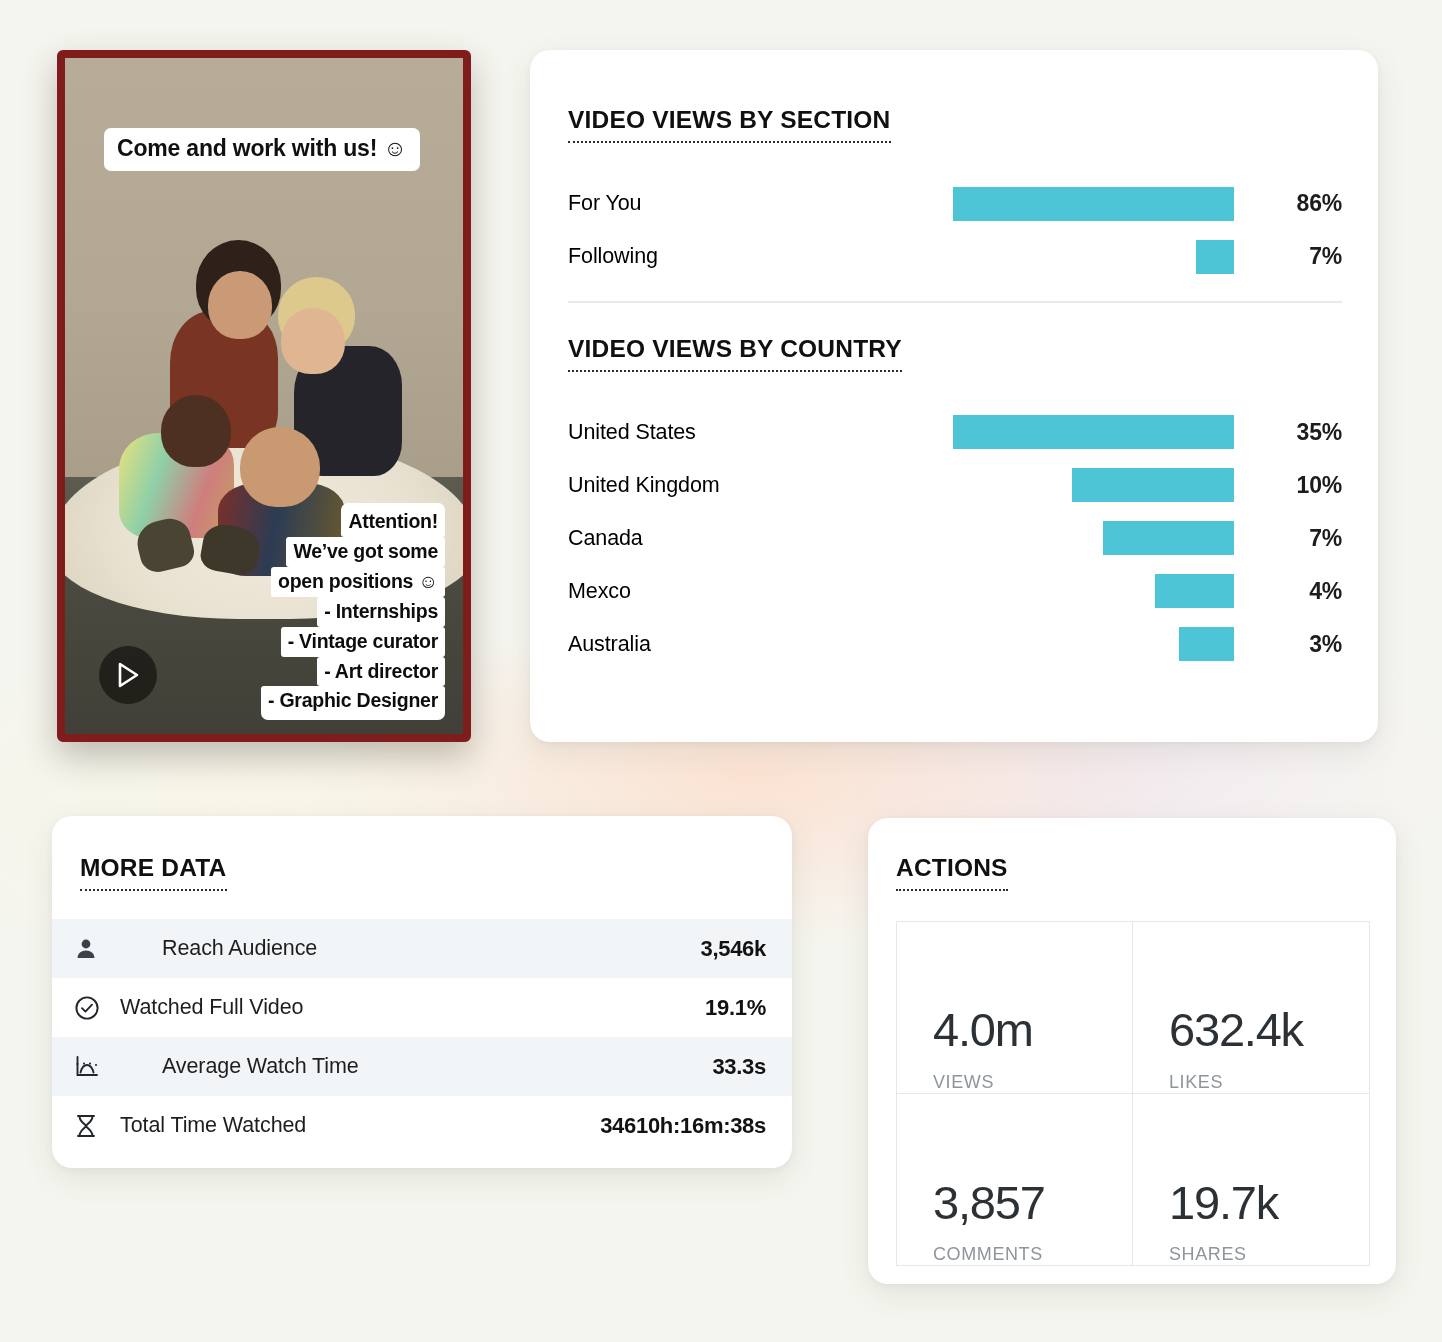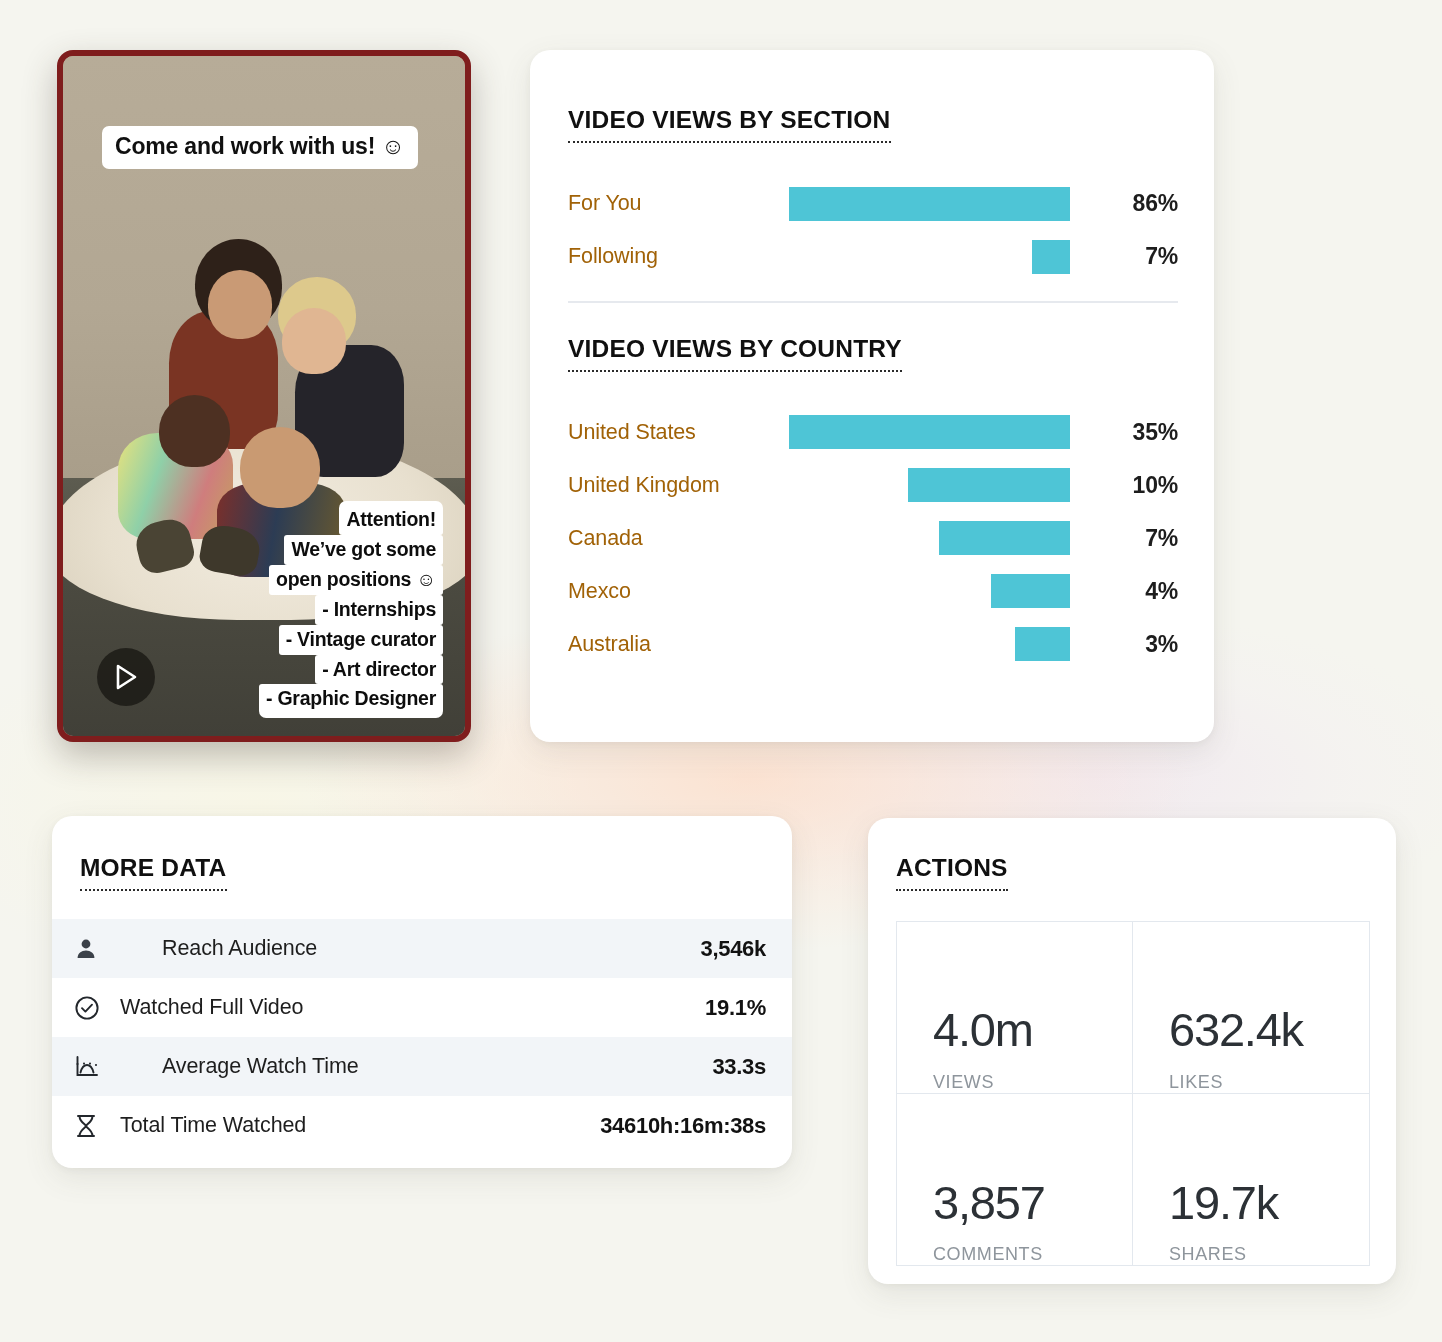--- a/index.html
+++ b/index.html
@@ -14,22 +14,22 @@
       radial-gradient(ellipse 520px 220px at 76% 58%, rgba(238,224,240,0.55) 0%, rgba(243,235,244,0.22) 50%, rgba(246,246,238,0) 75%),
       radial-gradient(ellipse 500px 260px at 18% 60%, rgba(250,247,224,0.55) 0%, rgba(246,246,238,0) 70%),
       #f5f5ef;
     position: relative;
   }
 
   
   .phone {
     position: absolute; left: 57px; top: 50px;
     width: 414px; height: 692px;
-    border: 6px solid #7f1d1d;
-    border-radius: 16px;
+    border: 8px solid #7f1d1d;
+    border-radius: 6px;
     overflow: hidden;
     background: #b4a995;
     box-shadow: 0 14px 34px rgba(60,50,40,.30);
   }
   .phone-photo { position: absolute; inset: 0; overflow: hidden; }
   
   .ph-wall {
     position: absolute; left:0; top:0; right:0; height: 62%;
     background: linear-gradient(180deg,#b7ac98 0%, #b2a793 60%, #a99e8a 100%);
   }
@@ -92,35 +92,35 @@
     display: flex; align-items: center; justify-content: center;
   }
 
   
   .card {
     position: absolute;
     background: #fff;
     border-radius: 20px;
     box-shadow: 0 10px 30px rgba(80,80,70,.10), 0 2px 6px rgba(80,80,70,.06);
   }
-  #card-charts { left: 530px; top: 50px; width: 684px; height: 692px; }
+  #card-charts { left: 530px; top: 50px; width: 848px; height: 692px; }
   #card-more   { left: 52px;  top: 816px; width: 740px; height: 352px; }
   #card-actions{ left: 868px; top: 818px; width: 528px; height: 466px; }
 
   .sec-title {
     font-size: 24.5px; font-weight: 700; color: #101010;
     letter-spacing: .2px; display: inline-block; padding-bottom: 7px;
     border-bottom: 2.5px dotted #2b2b2b;
   }
 
   
   .charts-inner { padding: 56px 36px 0 38px; }
   .bar-list { margin-top: 34px; }
   .bar-row { display: flex; align-items: center; height: 53px; }
-  .bar-label { font-size: 21.5px; color: #a16207; letter-spacing: -.1px; flex: 0 0 auto; }
+  .bar-label { font-size: 21.5px; color: #000000; letter-spacing: -.1px; flex: 0 0 auto; }
   .bar-track { flex: 1 1 auto; display: flex; justify-content: flex-end; padding-right: 0; }
   .bar { height: 34px; background: #4ec5d6; }
   .bar-pct {
     width: 108px; text-align: right; font-size: 23px; font-weight: 700;
     color: #1d1d1d; letter-spacing: -.2px;
   }
   .divider { height: 1.5px; background: #e6e9ee; margin: 18px 0 0 0; }
 
   
   .more-inner { padding: 38px 0 0 0; }

